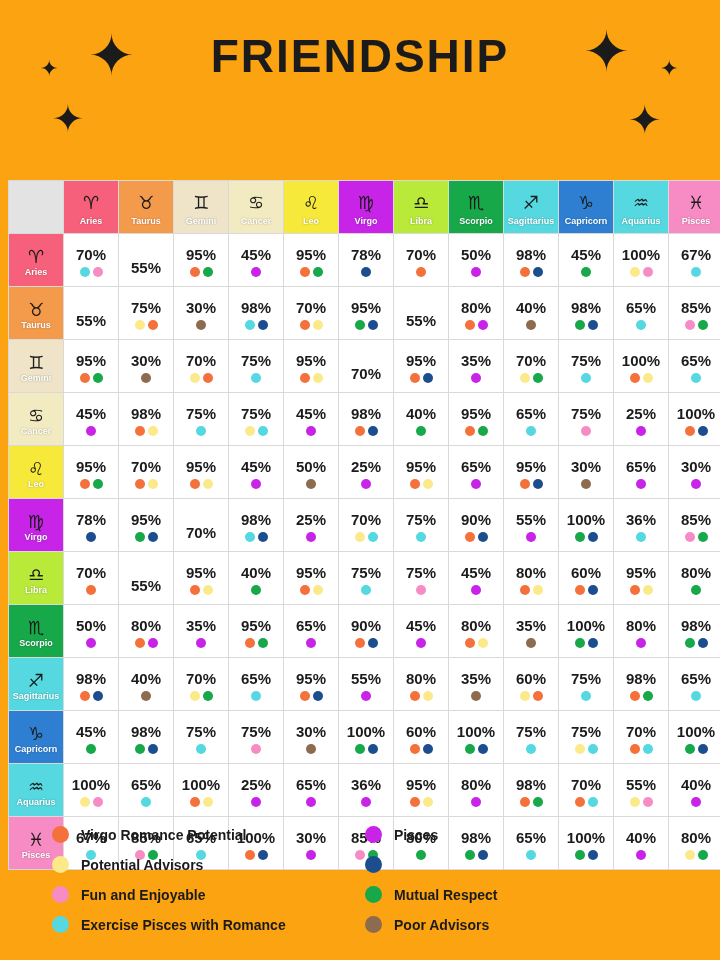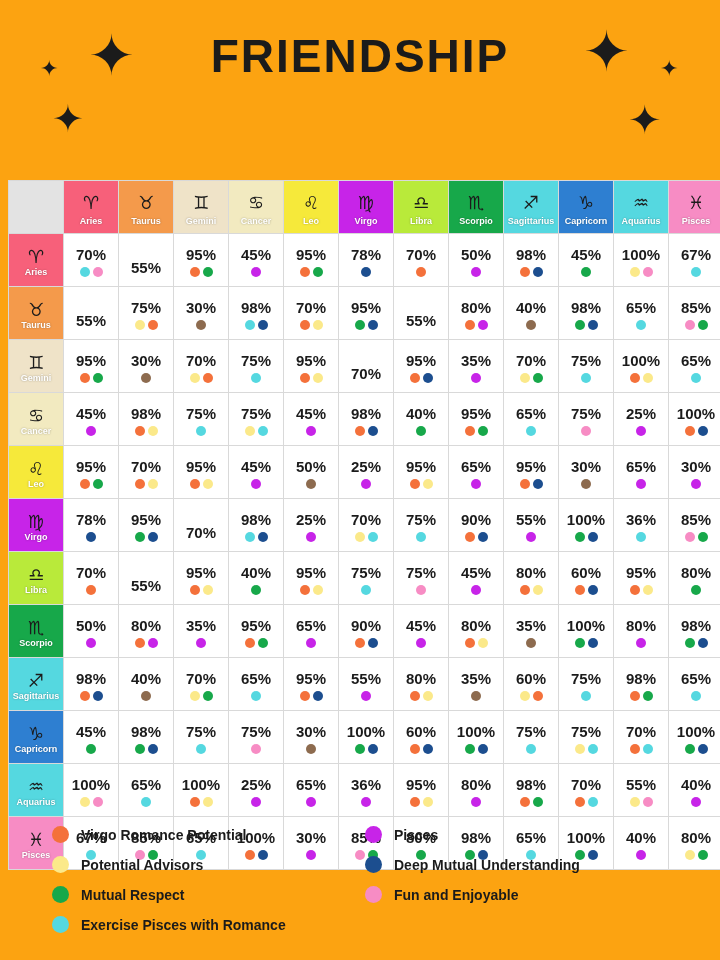--- a/index.html
+++ b/index.html
@@ -1242,30 +1242,33 @@
         <div class="legend-item">
           <span class="legend-dot" style="background: rgb(199, 36, 232);"></span>
           <span class="legend-label">Pisces</span>
         </div>
         <div class="legend-item">
           <span class="legend-dot" style="background: rgb(251, 233, 138);"></span>
           <span class="legend-label">Potential Advisors</span>
         </div>
         <div class="legend-item">
           <span class="legend-dot" style="background: rgb(28, 78, 143);"></span>
-          <span class="legend-label">Deep Mutual Understanding</span>
+        </div>
+        <div class="legend-item">
+          <span class="legend-dot" style="background: rgb(247, 140, 196);"></span>
+          <span class="legend-label">Fun and Enjoyable</span>
         </div>
         <div class="legend-item">
           <span class="legend-dot" style="background: rgb(23, 168, 74);"></span>
           <span class="legend-label">Mutual Respect</span>
         </div>
         <div class="legend-item">
-          <span class="legend-dot" style="background: rgb(247, 140, 196);"></span>
-          <span class="legend-label">Fun and Enjoyable</span>
+          <span class="legend-dot" style="background: rgb(85, 216, 224);"></span>
+          <span class="legend-label">Exercise Pisces with Romance</span>
         </div>
         <div class="legend-item">
-          <span class="legend-dot" style="background: rgb(85, 216, 224);"></span>
-          <span class="legend-label">Exercise Pisces with Romance</span>
+          <span class="legend-dot" style="background: rgb(141, 107, 79);"></span>
+          <span class="legend-label">Poor Advisors</span>
         </div>
       </div>
   </div>
 
 </div>
 
 </body></html>

